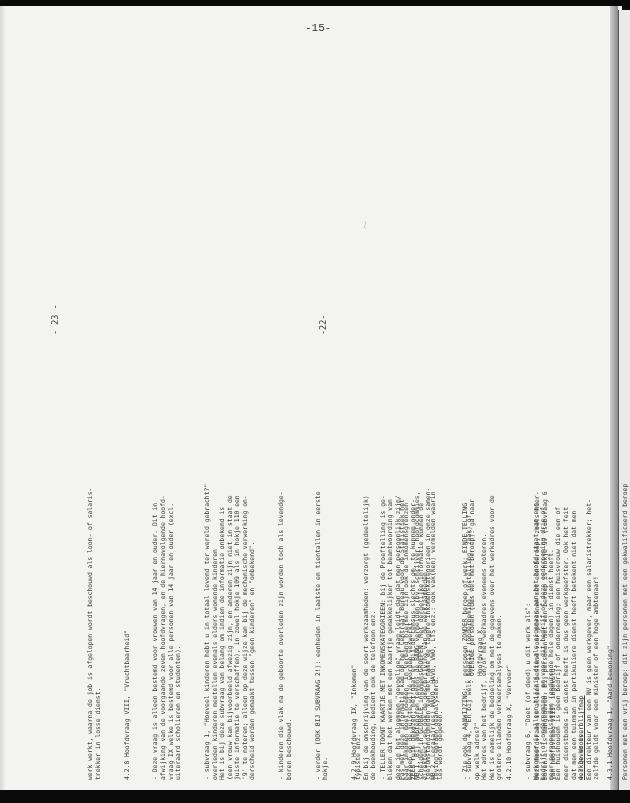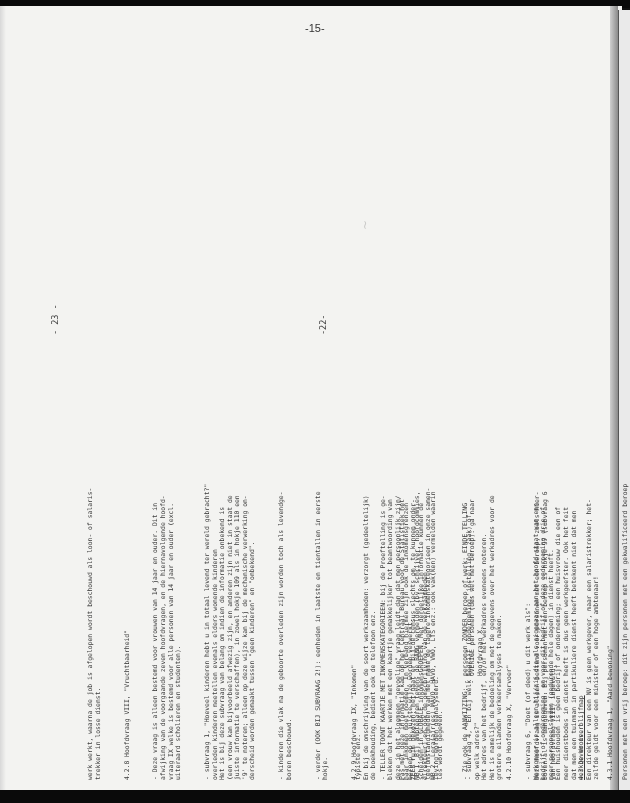--- a/index.html
+++ b/index.html
@@ -3,21 +3,21 @@
 <meta charset="utf-8">
 <style>
   html, body { margin:0; padding:0; }
   body { width:630px; height:803px; overflow:hidden; background:#111; position:relative; }
   .sheet { position:absolute; left:0; top:6px; width:622px; height:786px; background:#f3f3f1; }
   .binding { position:absolute; left:610px; top:6px; width:8px; height:786px; background:linear-gradient(to right,#cfcfcf,#8a8a8a); }
   .binding2 { position:absolute; left:618px; top:10px; width:12px; height:780px; background:#eaeaea; border-left:1px solid #555; }
   .topband { position:absolute; left:0; top:0; width:630px; height:8px; background:#0a0a0a; }
   .botband { position:absolute; left:0; top:790px; width:630px; height:13px; background:#0a0a0a; }
   .leftedge { position:absolute; left:0; top:6px; width:6px; height:786px; background:linear-gradient(to right,#d8d8d8,#f3f3f1); }
-  .folio { position:absolute; left:305px; top:22px; font-family:Liberation Sans, sans-serif; font-size:11px; color:#333; }
+  .folio { position:absolute; left:305px; top:22px; font-family:Liberation Mono, monospace; font-size:11px; color:#333; }
 
   
   .spread {
     position:absolute; width:780px; height:520px;
     left:50px; top:790px;
     transform-origin:0 0; transform:rotate(-90deg);
     font-family:"DejaVu Sans Mono", monospace; color:#3a3a3a;
   }
   .page { position:absolute; left:0; width:780px; }
   .page.p23 { top:0; height:260px; }

